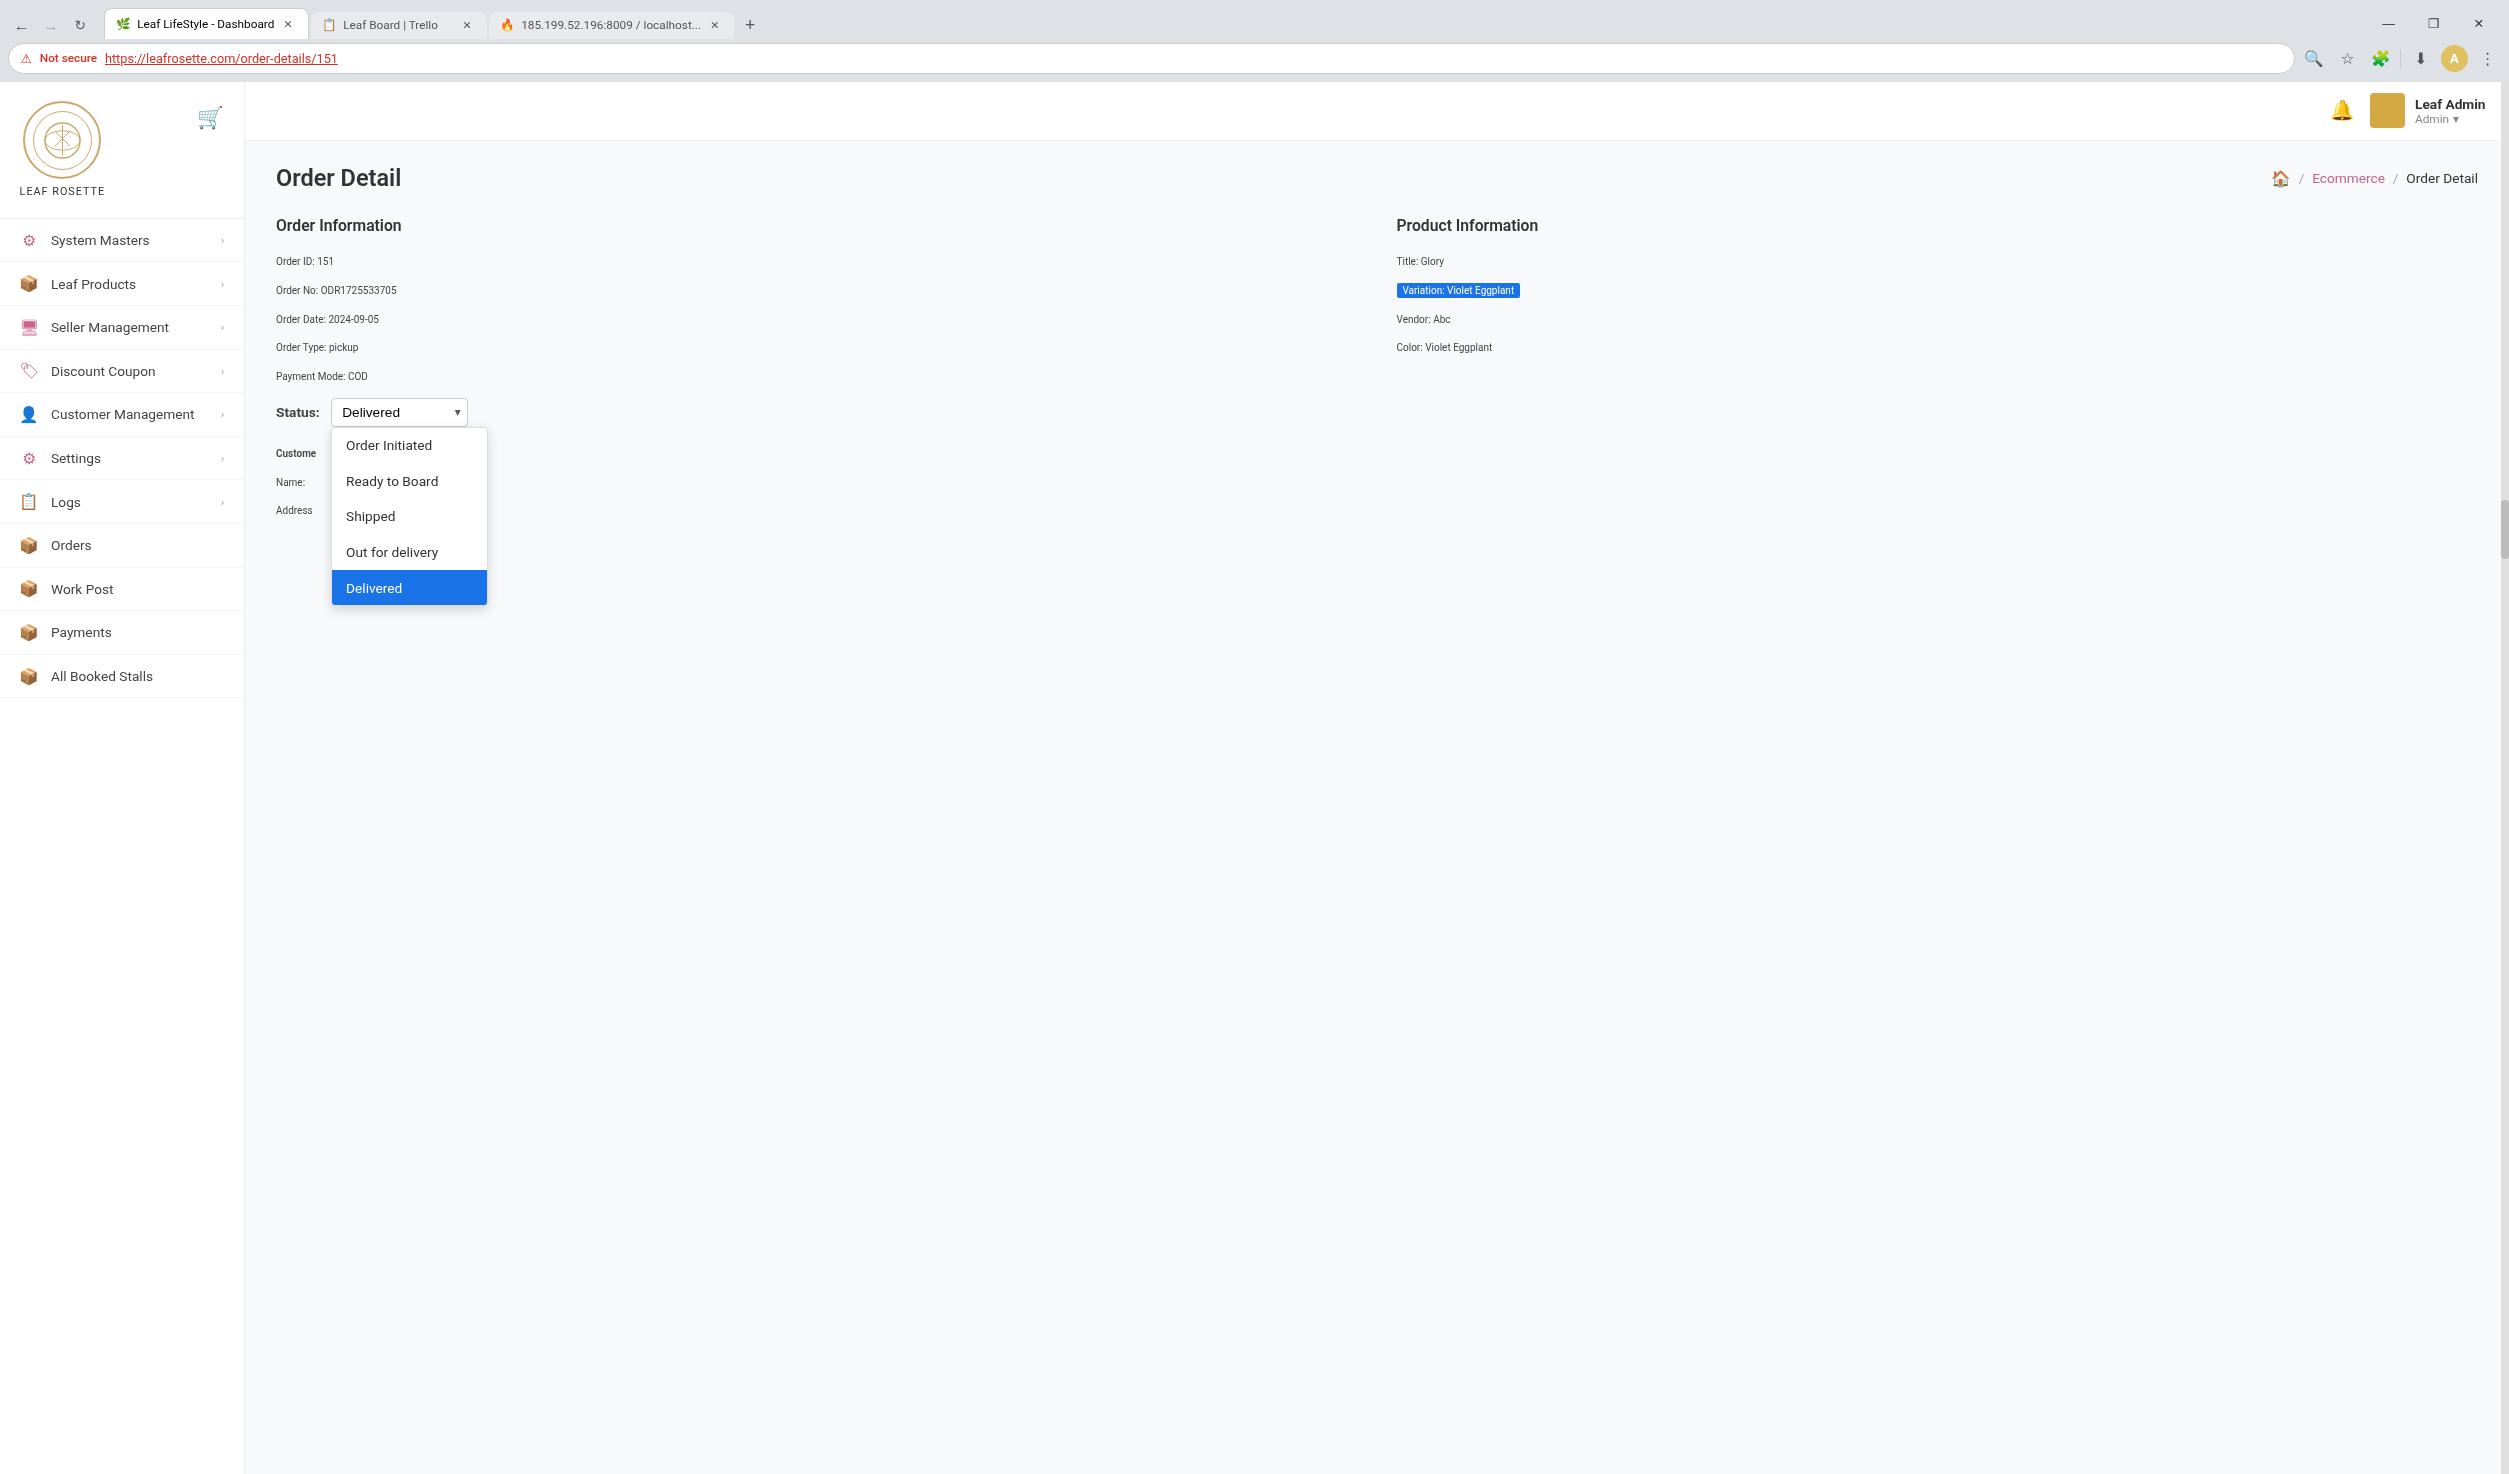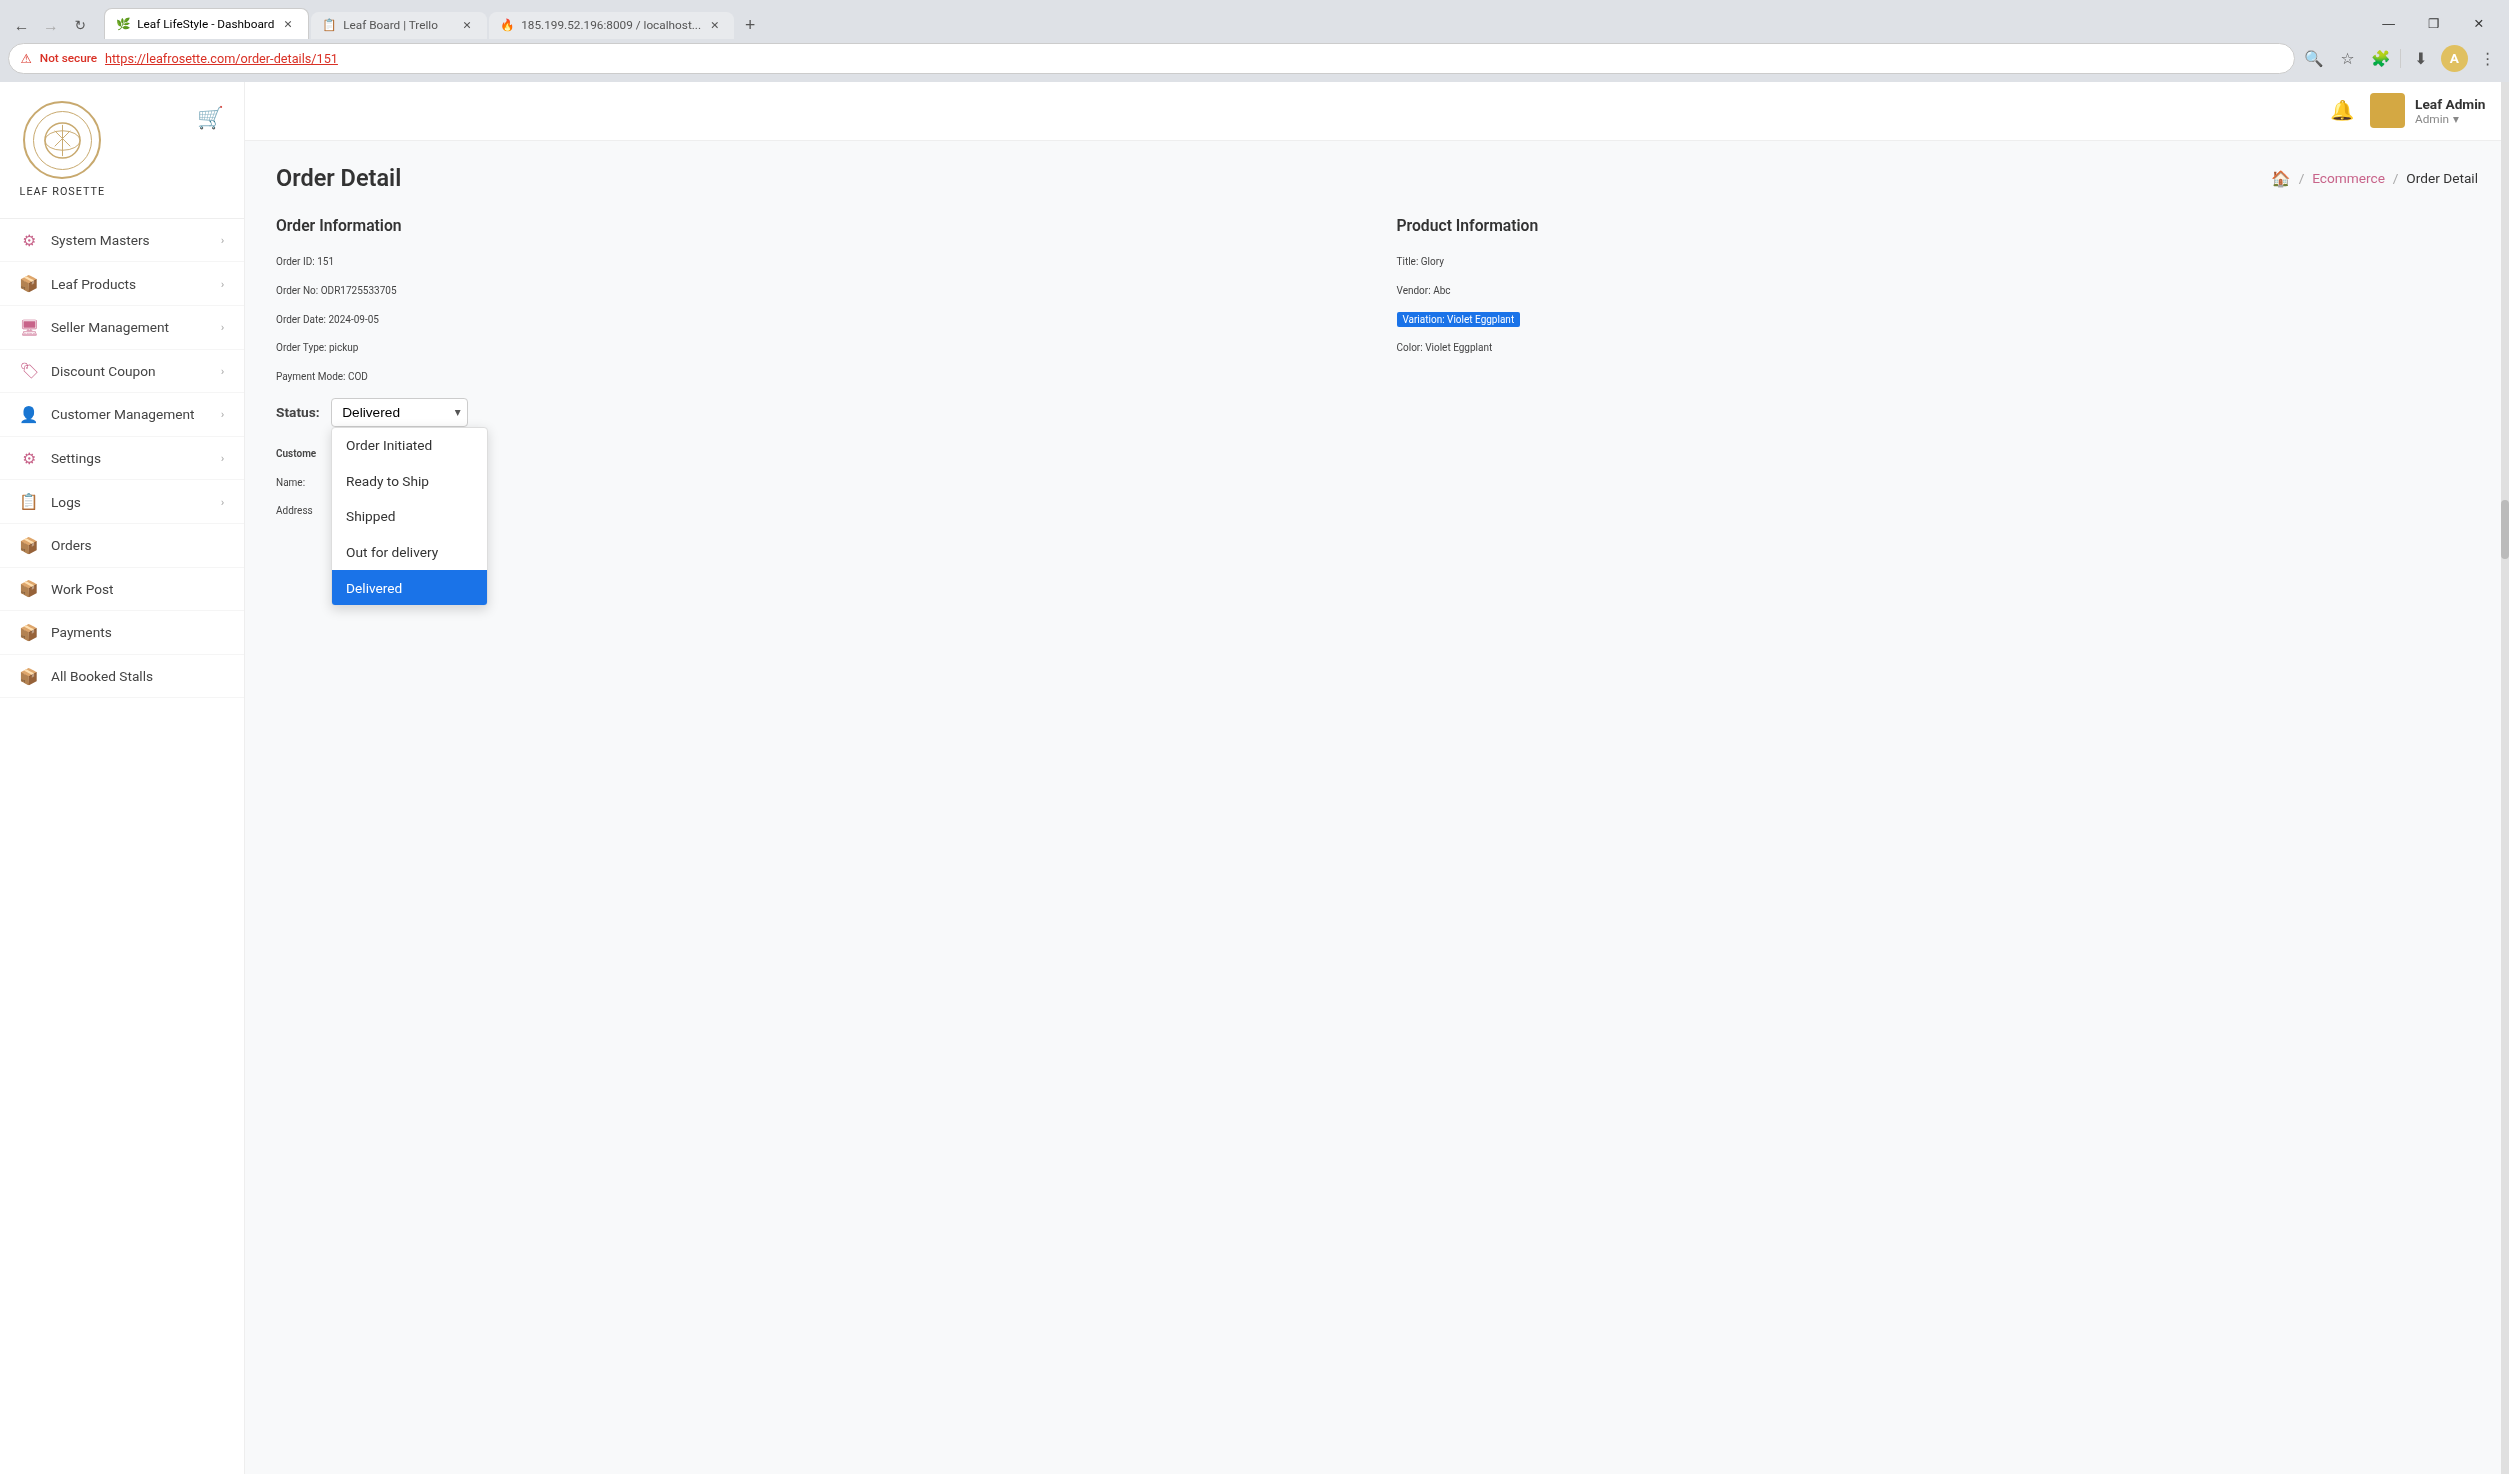--- a/index.html
+++ b/index.html
@@ -281,21 +281,21 @@
             </div>
 
             <div class="status-row" style="position:relative;">
               <span class="status-label">Status:</span>
               <div class="select-wrapper" style="position:relative;display:inline-block;">
                 <select class="status-select"><option value="order_initiated">Order Initiated</option><option value="ready_to_ship">Ready to Ship</option><option value="shipped">Shipped</option><option value="out_for_delivery">Out for delivery</option><option value="delivered" selected="">Delivered</option></select>
                 <span class="select-arrow">▾</span>
                 
                 <div class="dropdown-menu">
                   <div class="dropdown-item">Order Initiated</div>
-                  <div class="dropdown-item">Ready to Ship</div>
+                  <div class="dropdown-item">Ready to Board</div>
                   <div class="dropdown-item">Shipped</div>
                   <div class="dropdown-item">Out for delivery</div>
                   <div class="dropdown-item selected">Delivered</div>
                 </div>
               </div>
             </div>
 
             <div class="info-row" style="margin-top:19.6px;">
               <span style="font-weight:600;">Custome</span>
             </div>
@@ -311,31 +311,31 @@
 
           <div class="right-panel">
             <h2 class="section-title">Product Information</h2>
 
             <div class="info-row">
               <span>Title:</span>
               <span>Glory</span>
             </div>
 
             <div class="info-row">
-              <span>Vendor:</span>
-              <span>Abc</span>
-            </div>
-
-            <div class="info-row">
               <span>
                 <span style="background:#1a73e8;color:#fff;padding:2px 5.9px;border-radius:2px;">Variation: Violet Eggplant</span>
               </span>
             </div>
 
             <div class="info-row">
+              <span>Vendor:</span>
+              <span>Abc</span>
+            </div>
+
+            <div class="info-row">
               <span>Color:</span>
               <span>Violet Eggplant</span>
             </div>
           </div>
         </div>
       </div>
     </div>
 
     <div style="position:absolute;right:0;top:0;width:7.8px;height:100%;background:#e0e0e0;">
       <div style="width:7.8px;height:59px;background:#bbb;border-radius:3.9px;position:absolute;top:30%;"></div>

